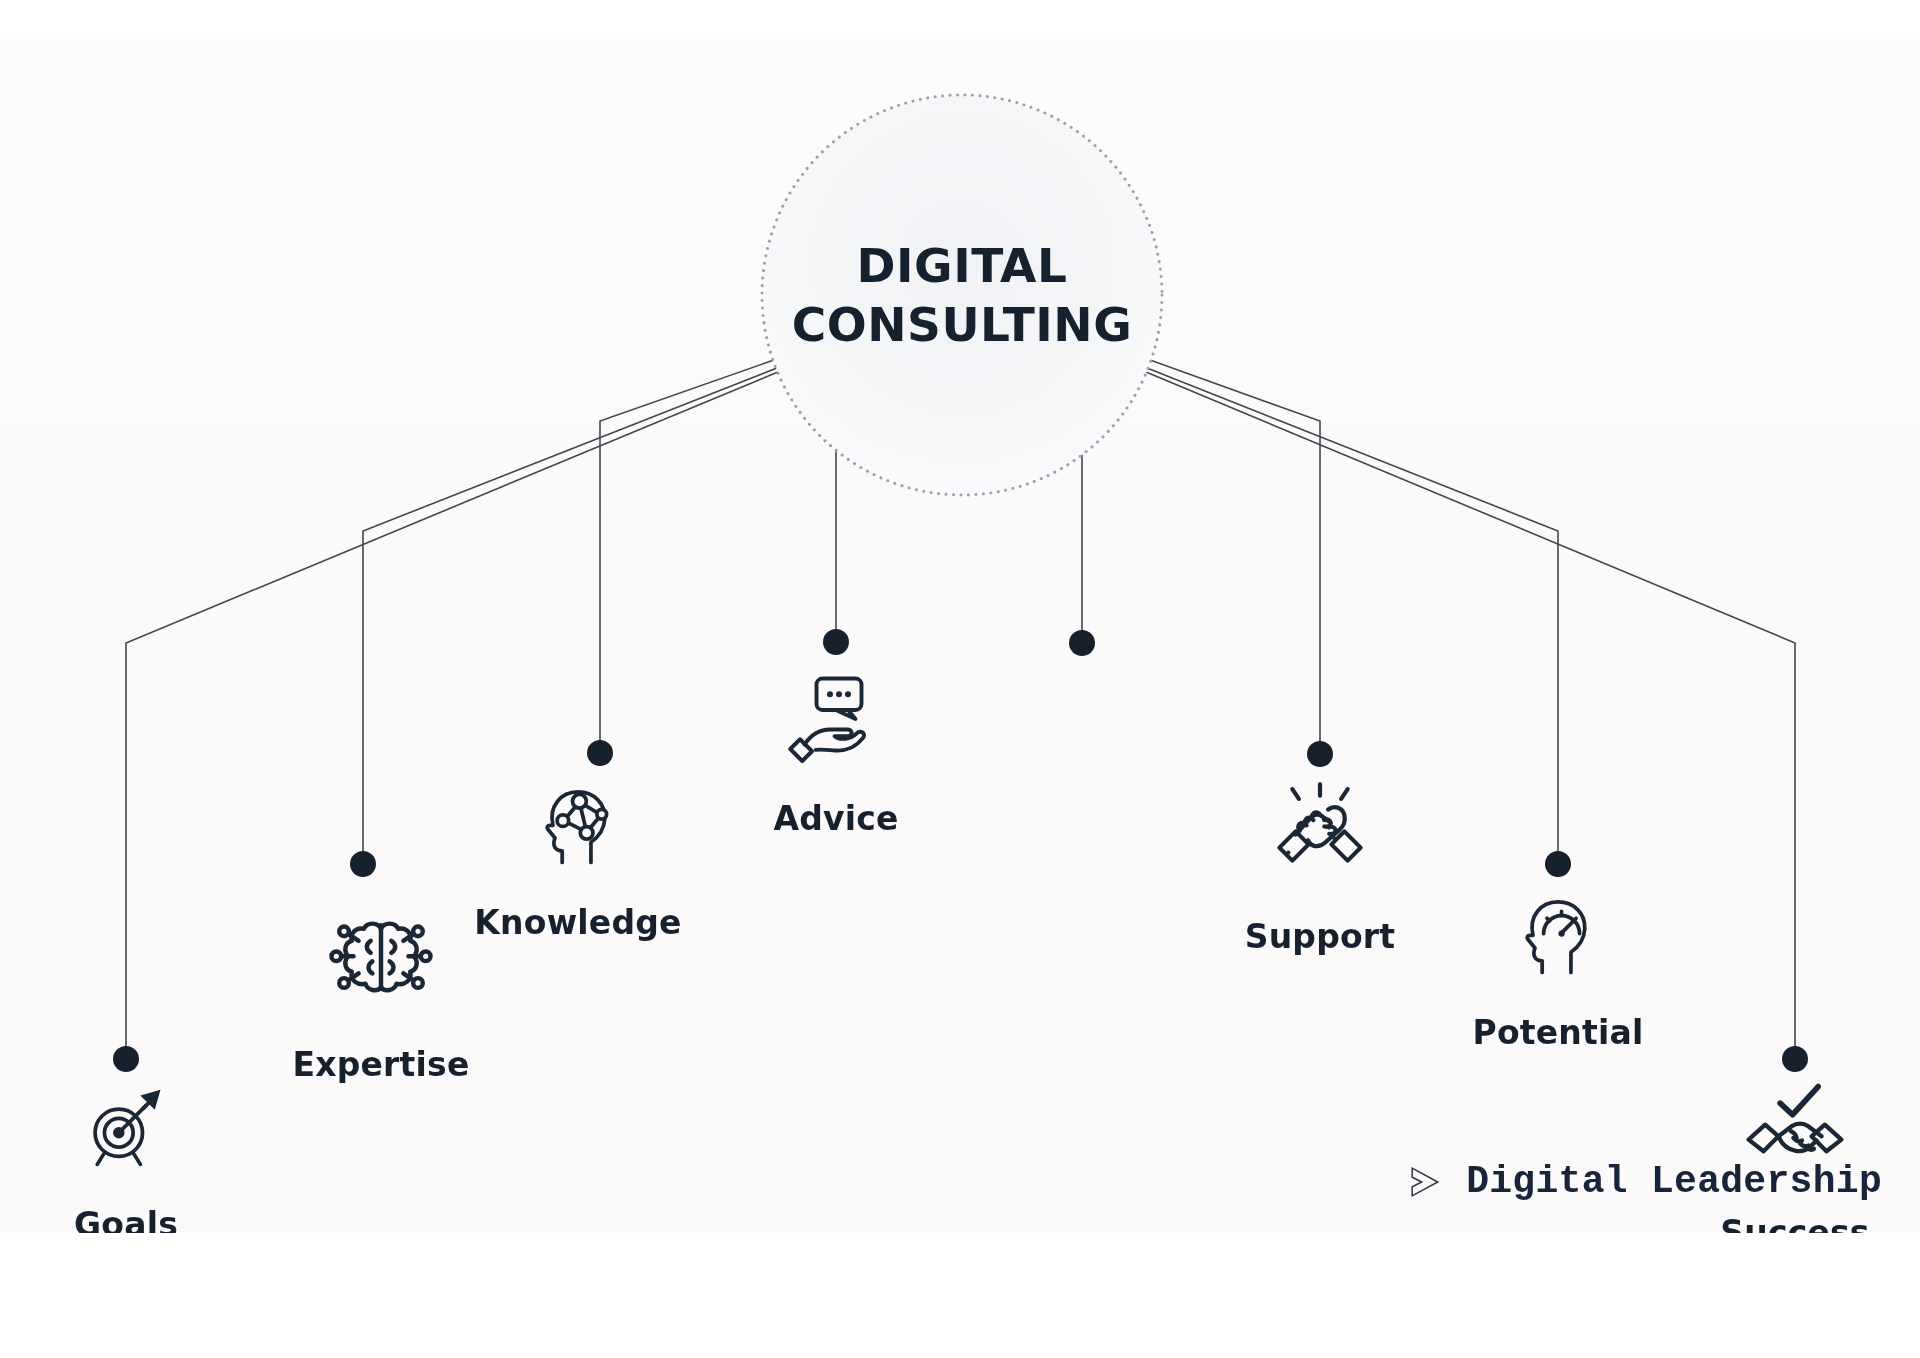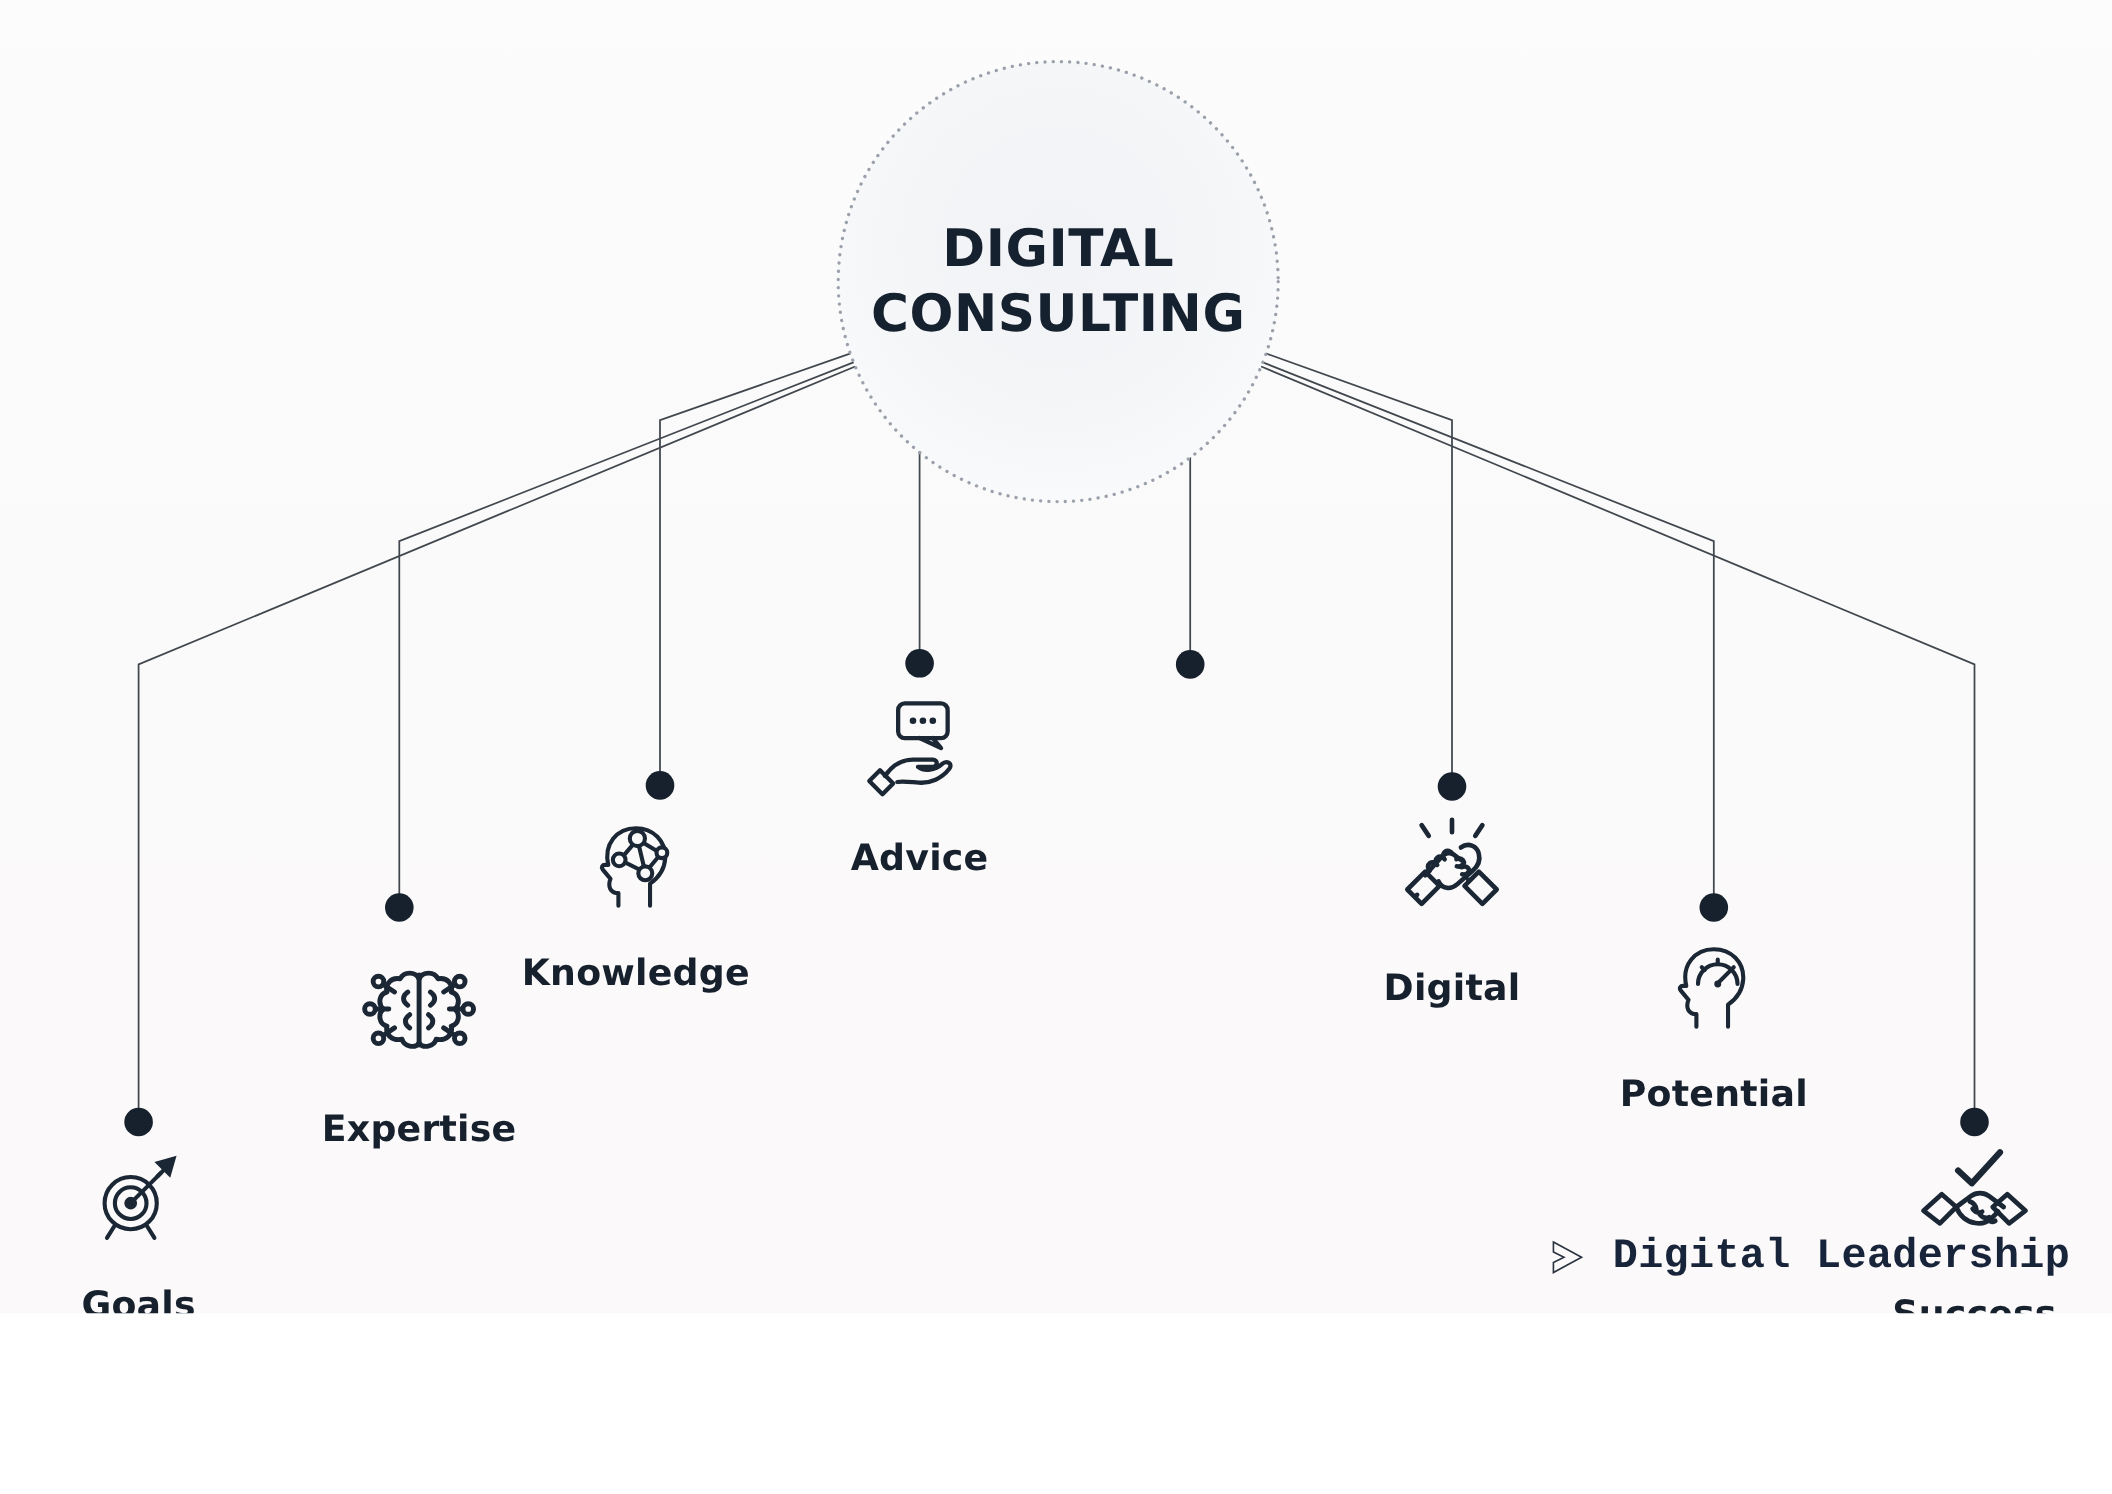--- a/index.html
+++ b/index.html
@@ -2,20 +2,21 @@
 <html><head>
 <meta charset="utf-8">
 <style>
   html,body{margin:0;padding:0;background:#fff;}
   .canvas{
     position:relative;
     width:1920px;height:1194px;
     background:linear-gradient(180deg,#fdfcfc 0%,#fbfafa 40%,#fbf9f9 100%);
     font-family:"DejaVu Sans","Liberation Sans",sans-serif;
     overflow:hidden;
+    margin-top:39px;
   }
   svg{display:block;}
   .connectors{position:absolute;left:0;top:0;}
   .hub-title{
     position:absolute;left:762px;top:56px;width:400px;height:400px;
     display:flex;align-items:center;justify-content:center;text-align:center;
     color:#16212F;font-size:47px;line-height:1.26;font-weight:700;
     letter-spacing:.5px;
   }
   .hub-title .inner{width:352px;}
@@ -156,21 +157,21 @@
       <path d="M7 41 L17 31 L25 39 L15 49 Z"></path>
       <path d="M57 41 L47 31 L39 39 L49 49 Z"></path>
       <path d="M17 33 L26 23 C28 20.5 31 20 33 21.5 L37 24.5"></path>
       <path d="M19.5 30.5 a2.7 2.7 0 1 1 4.2 -3.2 a2.7 2.7 0 1 1 4.2 -3.2 a2.7 2.7 0 1 1 4.2 -3.2"></path>
       <path d="M37 17.5 C41 14.5 46 16.5 47 21 C48 25 46.5 28 43.5 30.5 L35 38 C31 41.5 26.5 40.5 24.5 36.5"></path>
       <path d="M34.5 24 q3.2 -1.2 4.2 1.8 q-0.8 3 -4 2.2"></path>
       <path d="M37.5 28.5 q3.2 -1.2 4.2 1.8 q-0.8 3 -4 2.2"></path>
       <circle class="fillink" cx="12.5" cy="44" r="1.3"></circle>
       <circle class="fillink" cx="41" cy="35.5" r="1.3"></circle>
     </svg>
-    <div class="label">Digital</div>
+    <div class="label">Support</div>
   </div>
 
   <div class="branch branch-potential">
     <svg class="icon ic-92" viewBox="0 0 64 64">
       <path d="M21 58 L21 50 C16 50 14 46 16 41 L11 35 C10 33.6 10.8 32.2 12.6 32.2 L14.6 32.2 C11.5 19 20 9 32 9 C43 9 51.2 17 50.6 28 C50.2 35 46 40.5 41 44 L41 58"></path>
       <path d="M22 31 A12.5 12.5 0 1 1 47 31"></path>
       <path d="M26.2 22.2 L24.4 20.4 M34.5 18 L34.5 15.5 M42.8 22.2 L44.6 20.4"></path>
       <path d="M34.5 30.5 L42 23"></path>
       <circle class="fillink" cx="34.5" cy="31" r="2.2"></circle>
     </svg>

